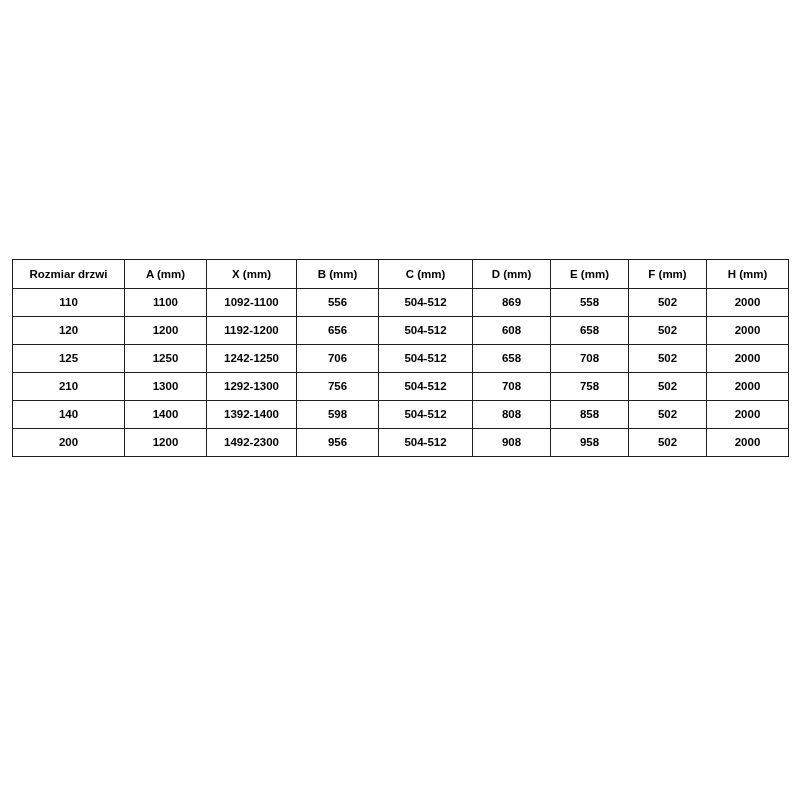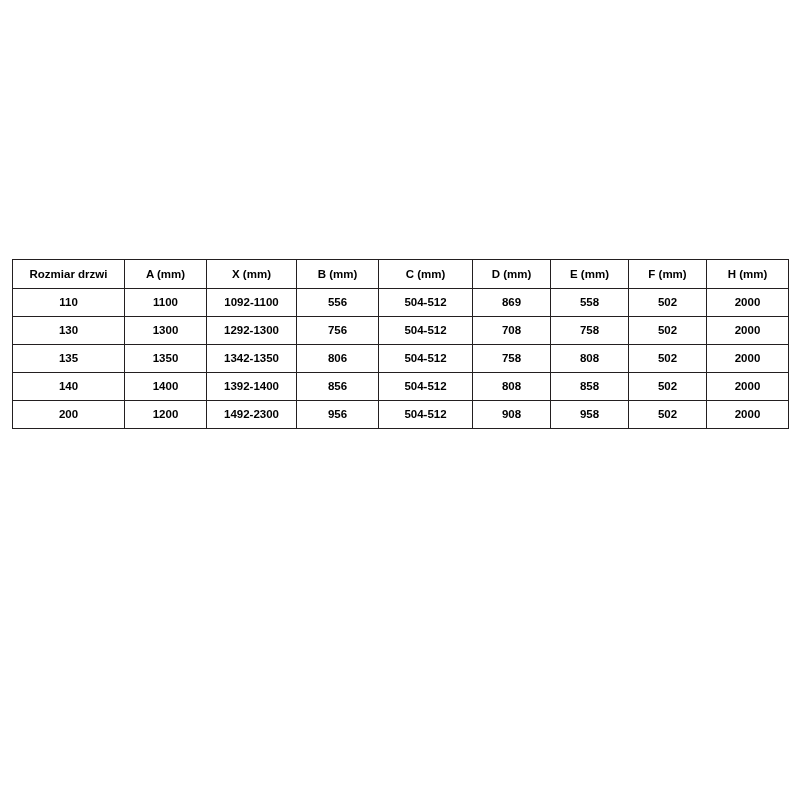--- a/index.html
+++ b/index.html
@@ -99,46 +99,57 @@
           <td>1100</td>
           <td>1092-1100</td>
           <td>556</td>
           <td>504-512</td>
           <td>869</td>
           <td>558</td>
           <td>502</td>
           <td>2000</td>
         </tr>
         <tr>
-          <td>130</td>
+          <td>120</td>
+          <td>1200</td>
+          <td>1192-1200</td>
+          <td>656</td>
+          <td>504-512</td>
+          <td>608</td>
+          <td>658</td>
+          <td>502</td>
+          <td>2000</td>
+        </tr>
+        <tr>
+          <td>125</td>
+          <td>1250</td>
+          <td>1242-1250</td>
+          <td>706</td>
+          <td>504-512</td>
+          <td>658</td>
+          <td>708</td>
+          <td>502</td>
+          <td>2000</td>
+        </tr>
+        <tr>
+          <td>210</td>
           <td>1300</td>
           <td>1292-1300</td>
           <td>756</td>
           <td>504-512</td>
           <td>708</td>
           <td>758</td>
           <td>502</td>
           <td>2000</td>
         </tr>
         <tr>
-          <td>135</td>
-          <td>1350</td>
-          <td>1342-1350</td>
-          <td>806</td>
-          <td>504-512</td>
-          <td>758</td>
-          <td>808</td>
-          <td>502</td>
-          <td>2000</td>
-        </tr>
-        <tr>
           <td>140</td>
           <td>1400</td>
           <td>1392-1400</td>
-          <td>856</td>
+          <td>598</td>
           <td>504-512</td>
           <td>808</td>
           <td>858</td>
           <td>502</td>
           <td>2000</td>
         </tr>
         <tr>
           <td>200</td>
           <td>1200</td>
           <td>1492-2300</td>

